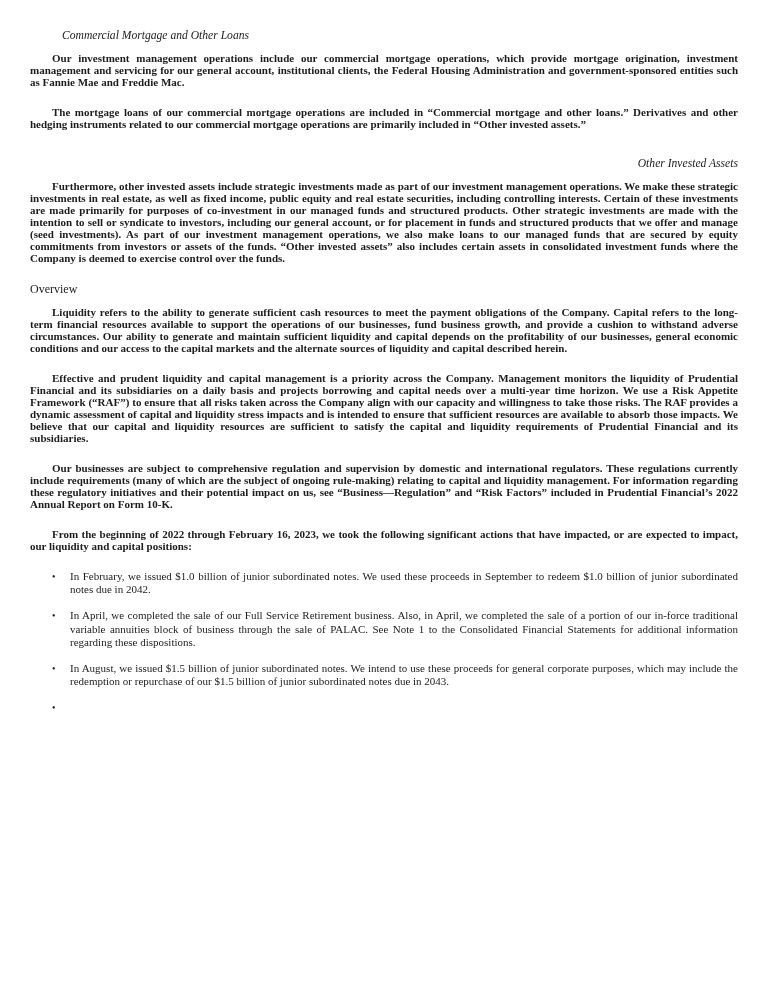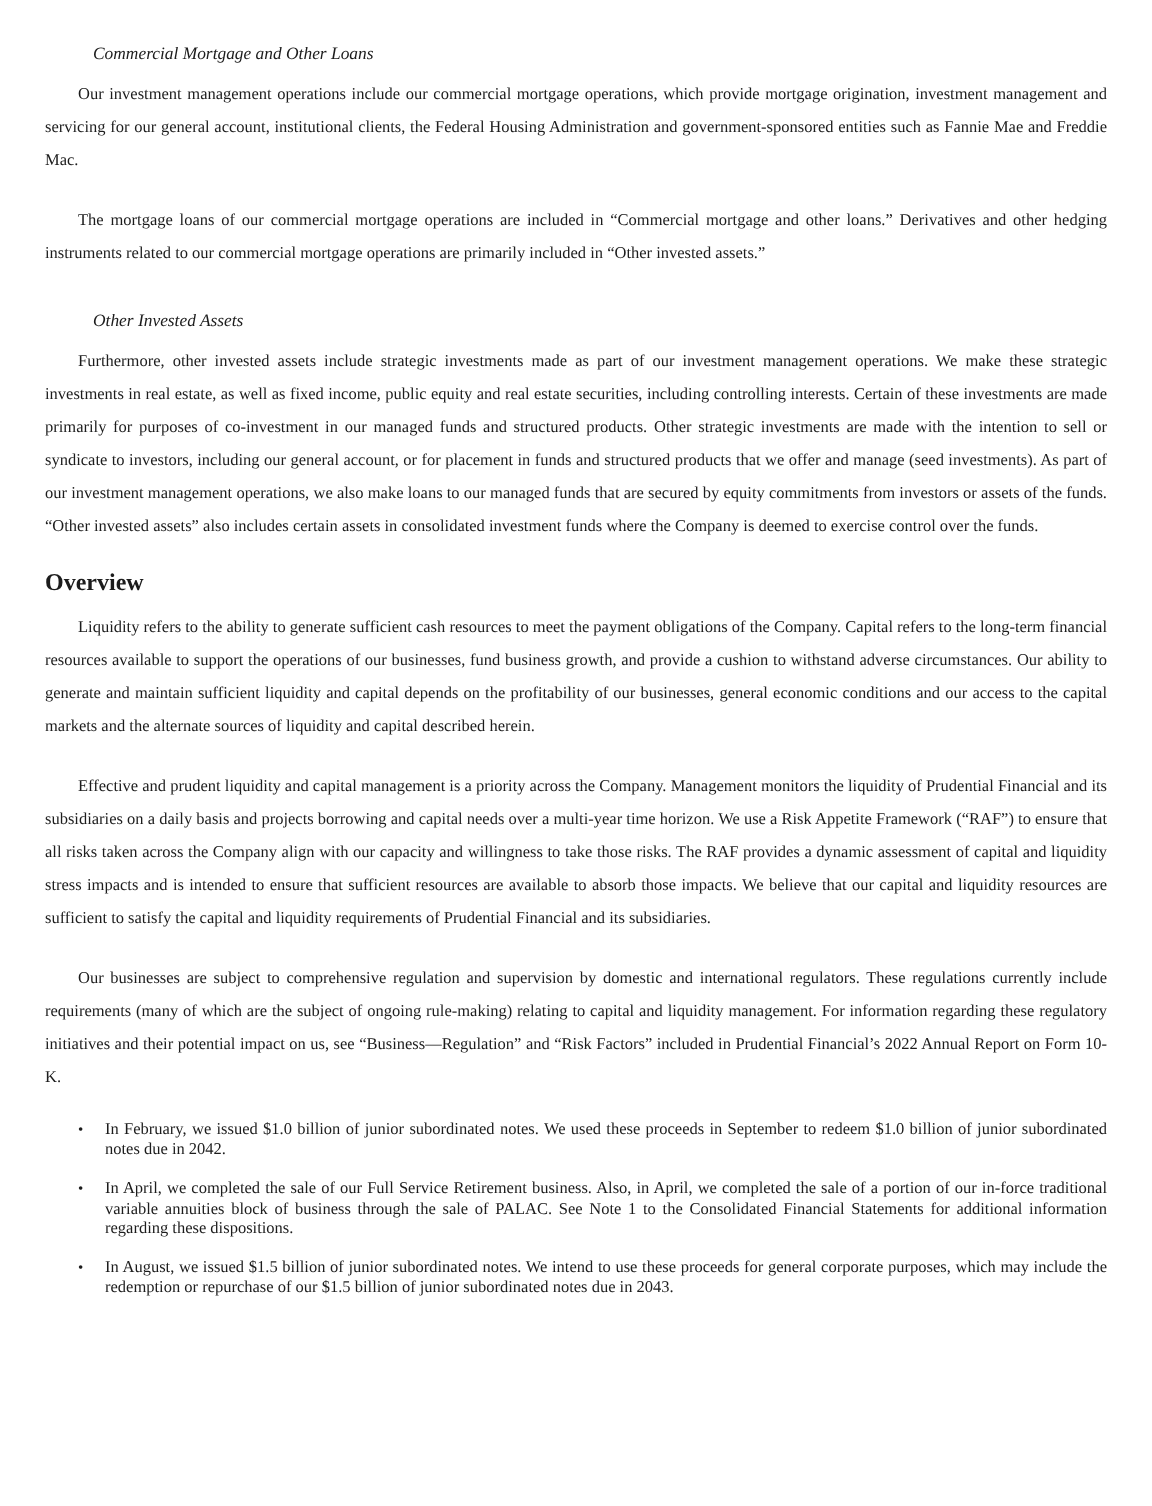--- a/index.html
+++ b/index.html
@@ -14,41 +14,42 @@
     overflow: hidden;
   }
   .content {
     position: absolute;
     left: 30px;
     right: 30px;
     top: 29px;
   }
   .body-para {
     font-size: 11px;
-    line-height: 22px;
+    line-height: 12px;
     text-align: justify;
     text-indent: 22px;
     margin-bottom: 18px;
+    font-weight: bold;
   }
   .sub-heading {
     font-style: italic;
     font-weight: normal;
     font-size: 11.6px;
     margin: 0 0 10px 32px;
   }
-  .section-gap { margin-top: 27px; }
+  .section-gap { margin-top: 27px; text-align: right; }
   .main-heading {
     font-weight: bold;
     font-size: 12px;
     text-align: center;
     margin: 33px 0 12px 0;
   }
   .overview-heading {
-    font-weight: bold;
-    font-size: 16px;
+    font-weight: normal;
+    font-size: 12px;
     margin: 0 0 9px 0;
   }
   .bullet-list {
     list-style: none;
     margin: 0 0 0 31px;
     padding: 0;
   }
   .bullet-list li {
     position: relative;
     padding-left: 9px;
@@ -100,20 +101,21 @@
       <p class="body-para">Furthermore, other invested assets include strategic investments made as part of our investment management operations. We make these strategic investments in real estate, as well as fixed income, public equity and real estate securities, including controlling interests. Certain of these investments are made primarily for purposes of co-investment in our managed funds and structured products. Other strategic investments are made with the intention to sell or syndicate to investors, including our general account, or for placement in funds and structured products that we offer and manage (seed investments). As part of our investment management operations, we also make loans to our managed funds that are secured by equity commitments from investors or assets of the funds. “Other invested assets” also includes certain assets in consolidated investment funds where the Company is deemed to exercise control over the funds.</p>
     </section>
 
     <section>
 
       <h3 class="overview-heading">Overview</h3>
 
       <p class="body-para">Liquidity refers to the ability to generate sufficient cash resources to meet the payment obligations of the Company. Capital refers to the long-term financial resources available to support the operations of our businesses, fund business growth, and provide a cushion to withstand adverse circumstances. Our ability to generate and maintain sufficient liquidity and capital depends on the profitability of our businesses, general economic conditions and our access to the capital markets and the alternate sources of liquidity and capital described herein.</p>
       <p class="body-para">Effective and prudent liquidity and capital management is a priority across the Company. Management monitors the liquidity of Prudential Financial and its subsidiaries on a daily basis and projects borrowing and capital needs over a multi-year time horizon. We use a Risk Appetite Framework (“RAF”) to ensure that all risks taken across the Company align with our capacity and willingness to take those risks. The RAF provides a dynamic assessment of capital and liquidity stress impacts and is intended to ensure that sufficient resources are available to absorb those impacts. We believe that our capital and liquidity resources are sufficient to satisfy the capital and liquidity requirements of Prudential Financial and its subsidiaries.</p>
       <p class="body-para">Our businesses are subject to comprehensive regulation and supervision by domestic and international regulators. These regulations currently include requirements (many of which are the subject of ongoing rule-making) relating to capital and liquidity management. For information regarding these regulatory initiatives and their potential impact on us, see “Business—Regulation” and “Risk Factors” included in Prudential Financial’s 2022 Annual Report on Form 10-K.</p>
+      <p class="body-para">From the beginning of 2022 through February 16, 2023, we took the following significant actions that have impacted, or are expected to impact, our liquidity and capital positions:</p>
 
       <ul class="bullet-list">
         <li>
           <span class="bullet-marker">•</span>
           <span>In February, we issued $1.0 billion of junior subordinated notes. We used these proceeds in September to redeem $1.0 billion of junior subordinated notes due in 2042.</span>
         </li>
         <li>
           <span class="bullet-marker">•</span>
           <span>In April, we completed the sale of our Full Service Retirement business. Also, in April, we completed the sale of a portion of our in-force traditional variable annuities block of business through the sale of PALAC. See Note 1 to the Consolidated Financial Statements for additional information regarding these dispositions.</span>
         </li>

